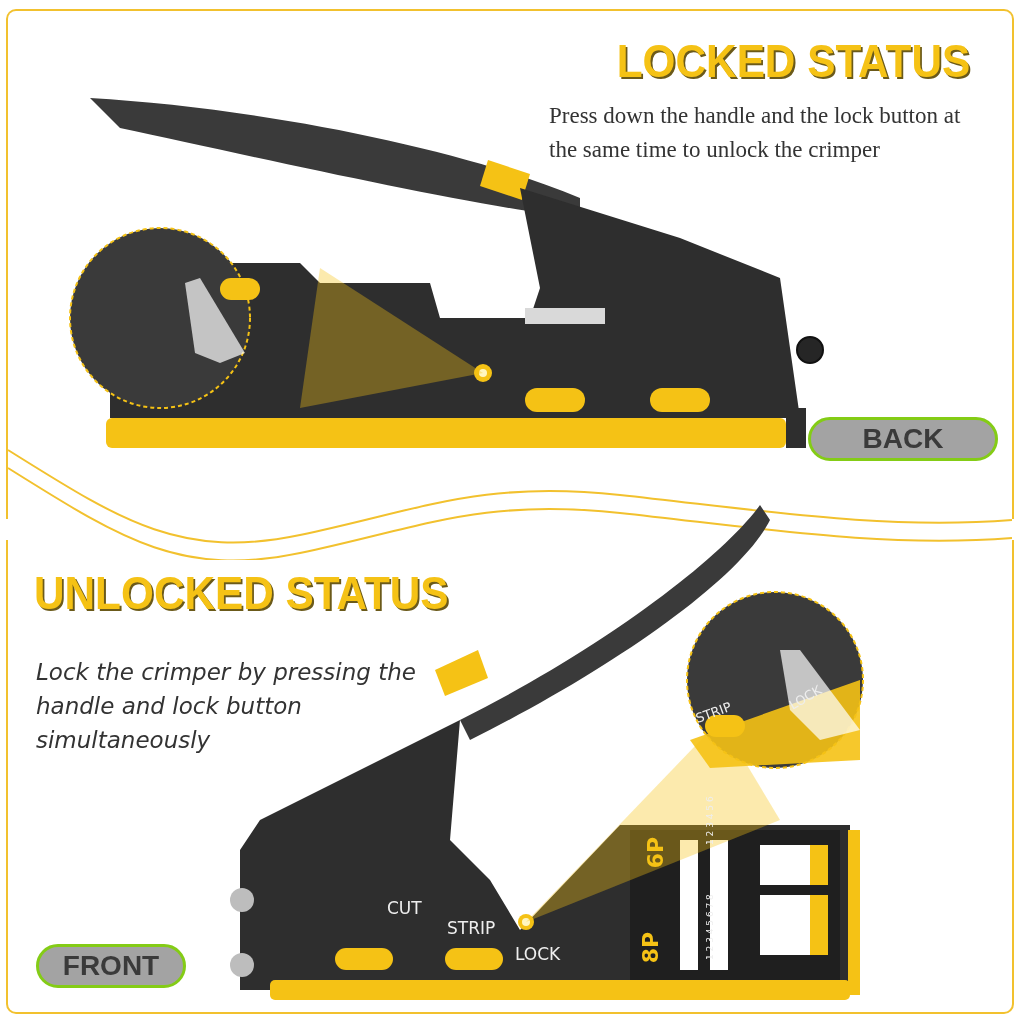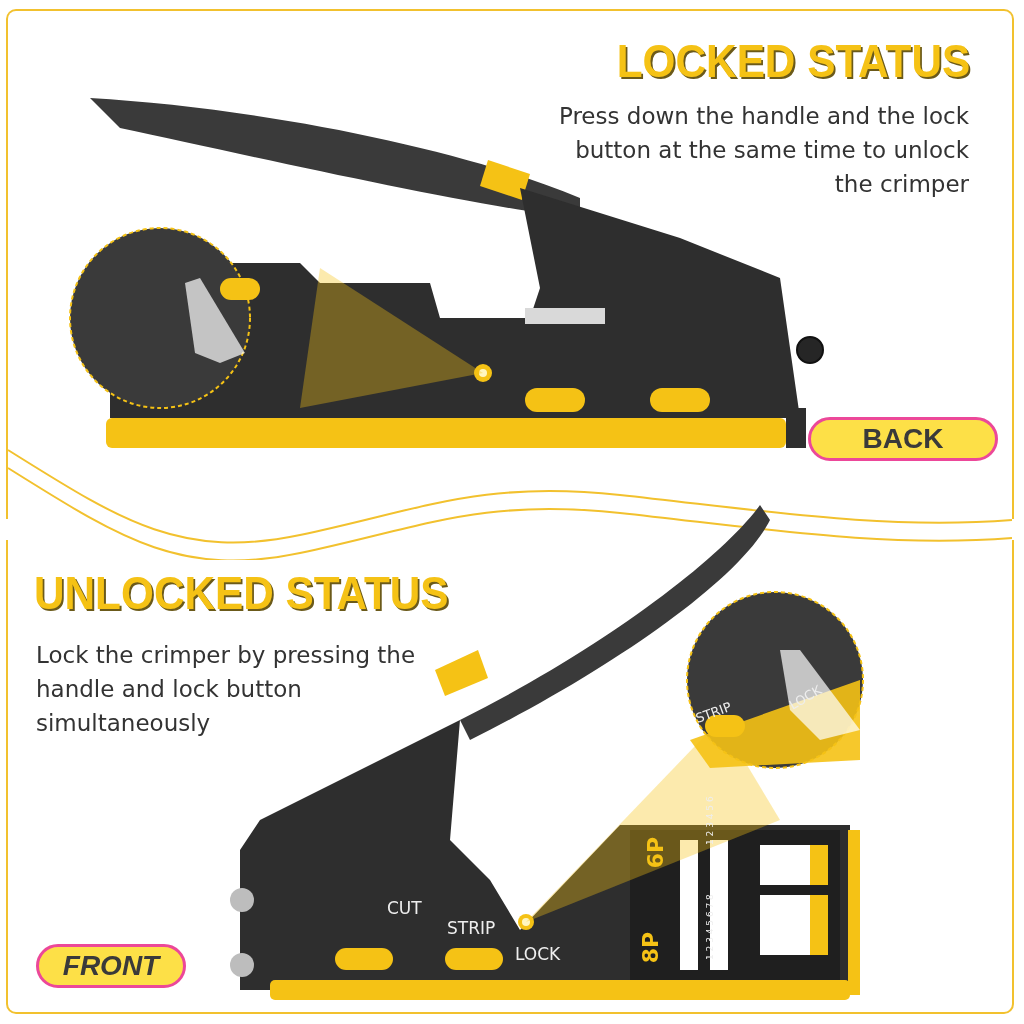--- a/index.html
+++ b/index.html
@@ -4,25 +4,25 @@
 <style>
   html, body { margin:0; padding:0; }
   body { width:1024px; height:1024px; background:#ffffff; position:relative; overflow:hidden; font-family:"DejaVu Sans", sans-serif; }
   .frame-top { position:absolute; left:6px; top:9px; width:1008px; height:510px; border:2px solid #f2c12e; border-bottom:none; border-radius:10px 10px 0 0; box-sizing:border-box; }
   .frame-bottom { position:absolute; left:6px; top:540px; width:1008px; height:474px; border:2px solid #f2c12e; border-top:none; border-radius:0 0 10px 10px; box-sizing:border-box; }
   svg.wave { position:absolute; left:0; top:440px; }
   .title { position:absolute; font-family:"Liberation Sans", sans-serif; font-weight:700; font-size:46px; color:#f5c215; letter-spacing:0px; text-shadow:2px 2px 0 #6b5a1a; transform:scaleX(0.92); transform-origin:left; }
   .title.locked { right:54px; top:34px; transform-origin:right; }
   .title.unlocked { left:34px; top:566px; }
   .desc { position:absolute; font-family:"DejaVu Sans", sans-serif; font-size:23px; line-height:34px; color:#333333; }
-  .desc.locked { right:55px; top:99px; text-align:right; width:420px; }
-  .desc.unlocked { left:36px; top:638px; width:430px; }
-  .pill { position:absolute; height:38px; border:3px solid #ec4899; border-radius:22px; background:#fde047; display:flex; align-items:center; justify-content:center; font-family:"Liberation Sans", sans-serif; font-weight:700; font-size:28px; color:#3a3a3a; box-sizing:content-box; }
+  .desc.locked { right:55px; top:99px; text-align:left; width:420px;font-family:Liberation Serif, serif; }
+  .desc.unlocked { left:36px; top:655px; width:430px;font-style:italic; }
+  .pill { position:absolute; height:38px; border:3px solid #84cc16; border-radius:22px; background:#a3a3a3; display:flex; align-items:center; justify-content:center; font-family:"Liberation Sans", sans-serif; font-weight:700; font-size:28px; color:#3a3a3a; box-sizing:content-box; }
   .pill.back { left:808px; top:417px; width:184px; }
-  .pill.front { left:36px; top:944px; width:144px;font-style:italic; }
+  .pill.front { left:36px; top:944px; width:144px; }
   .tool { position:absolute; }
   .lbl { position:absolute; color:#eeeeee; font-family:"DejaVu Sans", sans-serif; font-size:17px; }
 </style>
 </head>
 <body>
 
 <div class="frame-top"></div>
 <div class="frame-bottom"></div>
 <svg class="wave" width="1024" height="120">
   <path d="M8 10 C 120 80, 180 120, 300 95 C 420 70, 480 40, 620 55 C 760 70, 880 90, 1012 80" fill="none" stroke="#f2c12e" stroke-width="2"></path>

